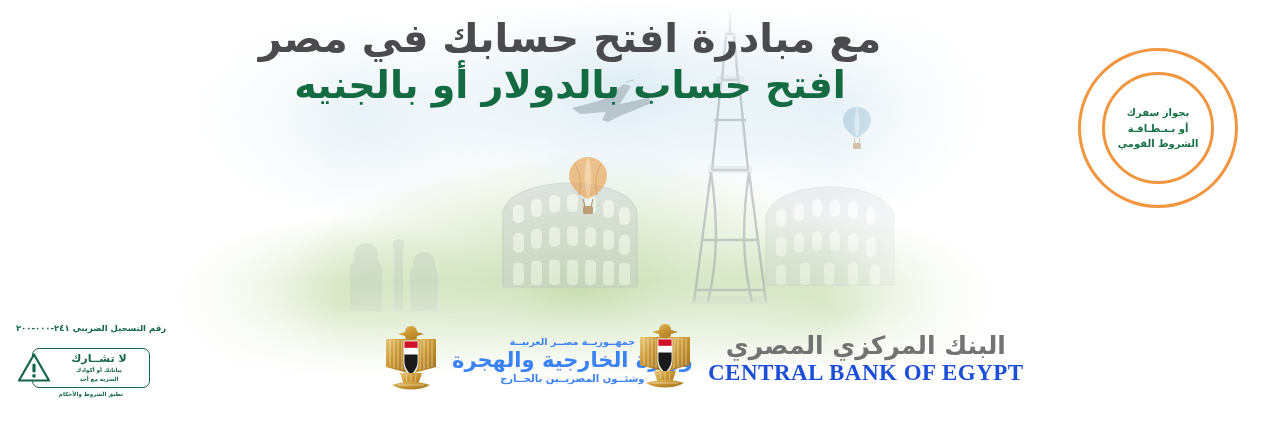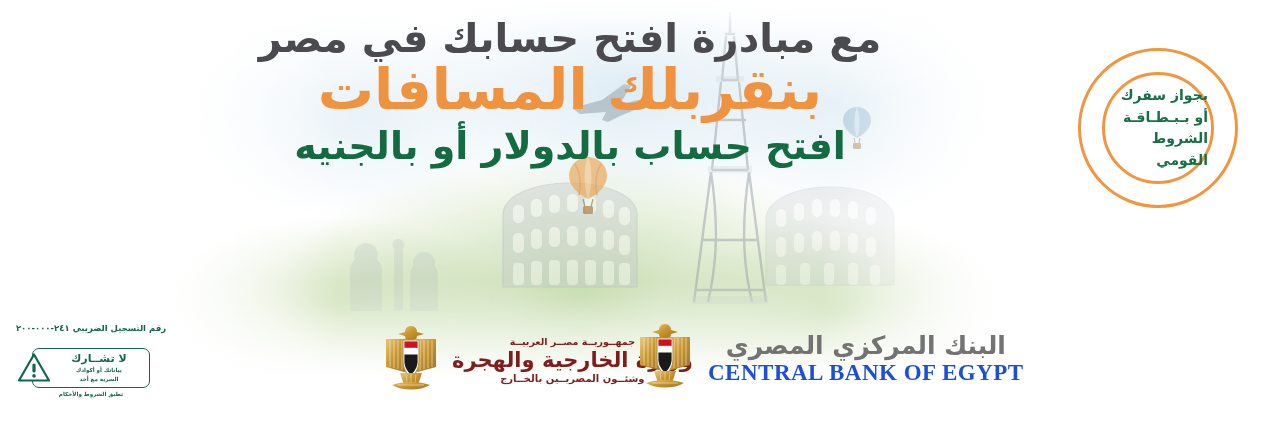--- a/index.html
+++ b/index.html
@@ -130,23 +130,24 @@
     border-radius:50%;
   }
   .badge-ring-inner{
     position:absolute; left:24px; top:24px; right:24px; bottom:24px;
     border:3px solid #f0963f;
     border-radius:50%;
   }
   .badge-text{
     position:absolute; left:0; right:0; top:50%;
     transform:translateY(-50%);
+    text-align:center;
     direction:rtl;
     color:#167045;
-    font-size:14px;
+    font-size:10px;
     font-weight:bold;
     line-height:1.55;
     letter-spacing:.4px;
     padding:0 30px;
   }
 
   
   .logos{
     position:absolute;
     left:0; right:0; bottom:2px;
@@ -154,21 +155,21 @@
     z-index:6;
   }
 
   
   .mofa{
     position:absolute;
     left:380px; bottom:6px;
     display:flex; align-items:center; gap:10px;
     direction:rtl;
   }
-  .mofa-txt{ text-align:center; direction:rtl; color:#7f1d1d; }
+  .mofa-txt{ text-align:center; direction:rtl; color:#3b82f6; }
   .mofa-l1{ font-size:9.5px; letter-spacing:1.2px; font-weight:bold; }
   .mofa-l2{ font-size:21px; font-weight:bold; letter-spacing:-.5px; margin:1px 0; }
   .mofa-l3{ font-size:10px; letter-spacing:.7px; font-weight:bold; }
 
   
   .cbe{
     position:absolute;
     left:634px; bottom:8px;
     display:flex; align-items:center; gap:12px;
     direction:rtl;
@@ -338,21 +339,20 @@
         <rect x="13" y="38" width="8" height="6" rx="1.2" fill="#a9773f"></rect>
         <path d="M14 33 L15 38 M20 33 L19 38" stroke="#9c7648" stroke-width="1"></path>
       </g>
     </svg>
 
     <div class="vignette"></div>
   </div>
 
   <div class="copy">
     <div class="line1">مع مبادرة افتح حسابك في مصر</div>
-    <div class="line2">بنقربلك المسافات</div>
     <div class="line3">افتح حساب بالدولار أو بالجنيه</div>
   </div>
 
   <div class="badge">
     <div class="badge-ring-outer"></div>
     <div class="badge-ring-inner"></div>
     <div class="badge-text">
       <div>بجواز سفرك</div>
       <div>أو بـبـطـاقـة</div>
       <div>الشروط القومي</div>

